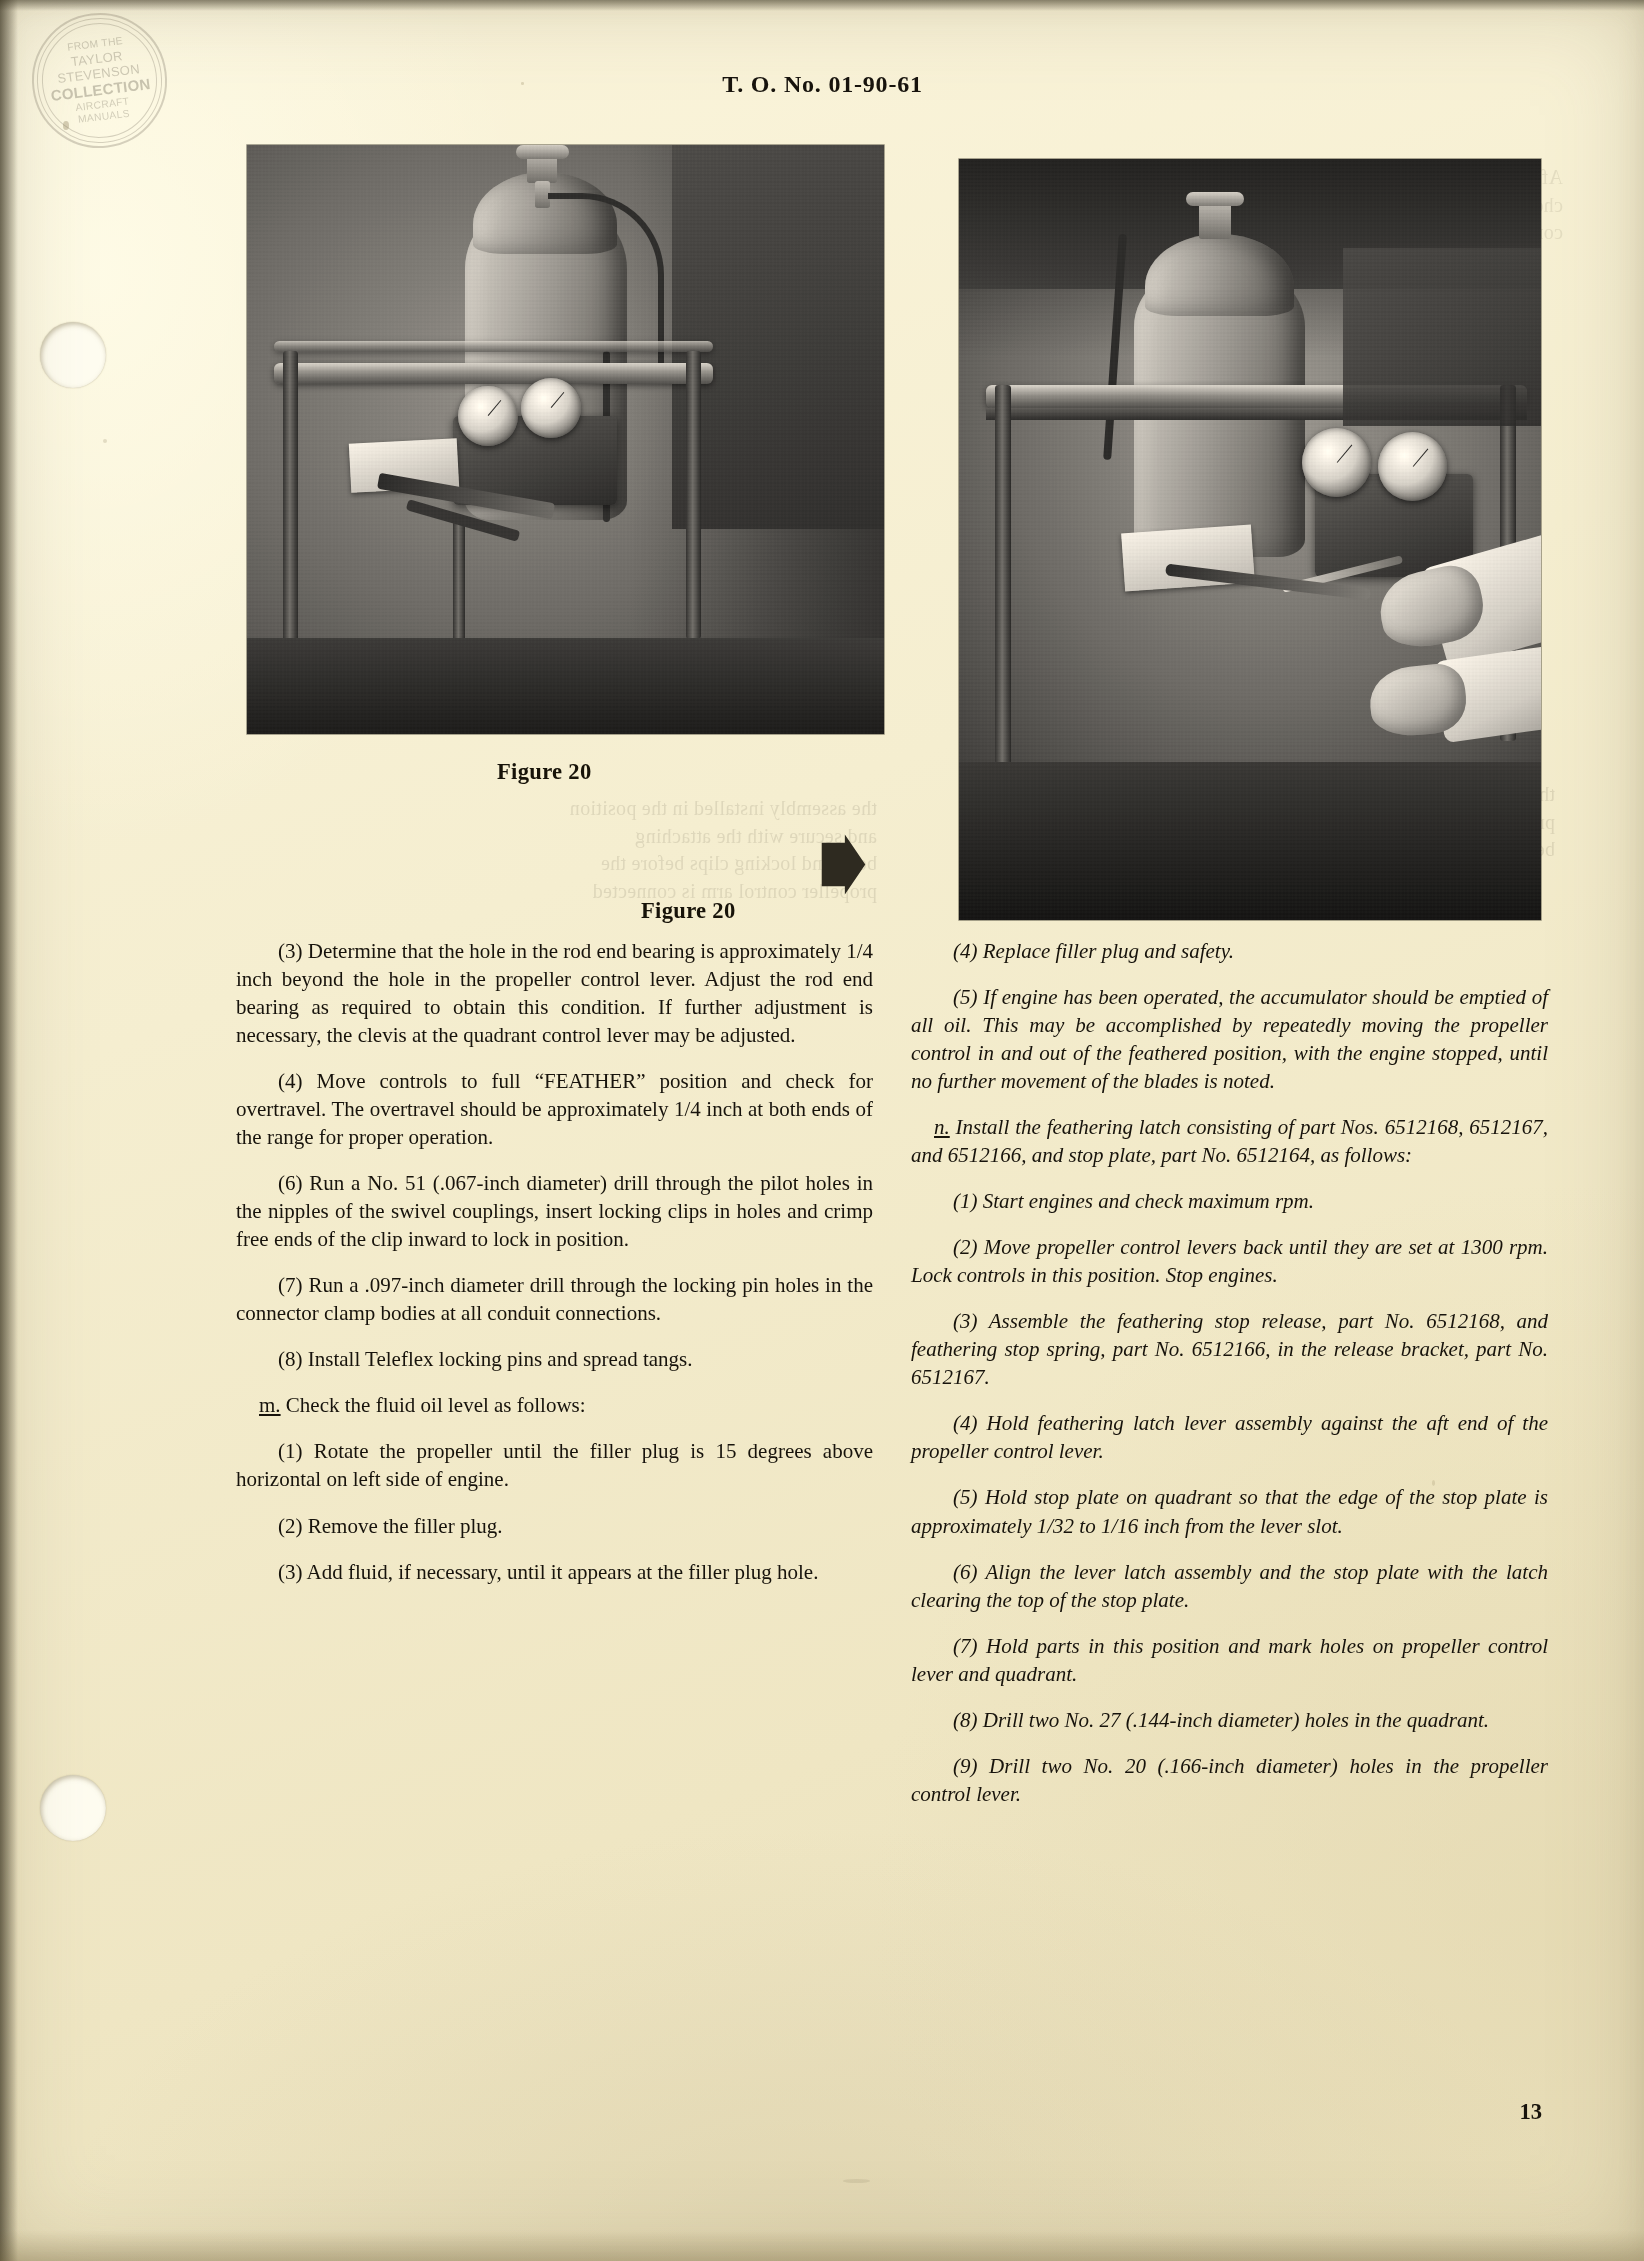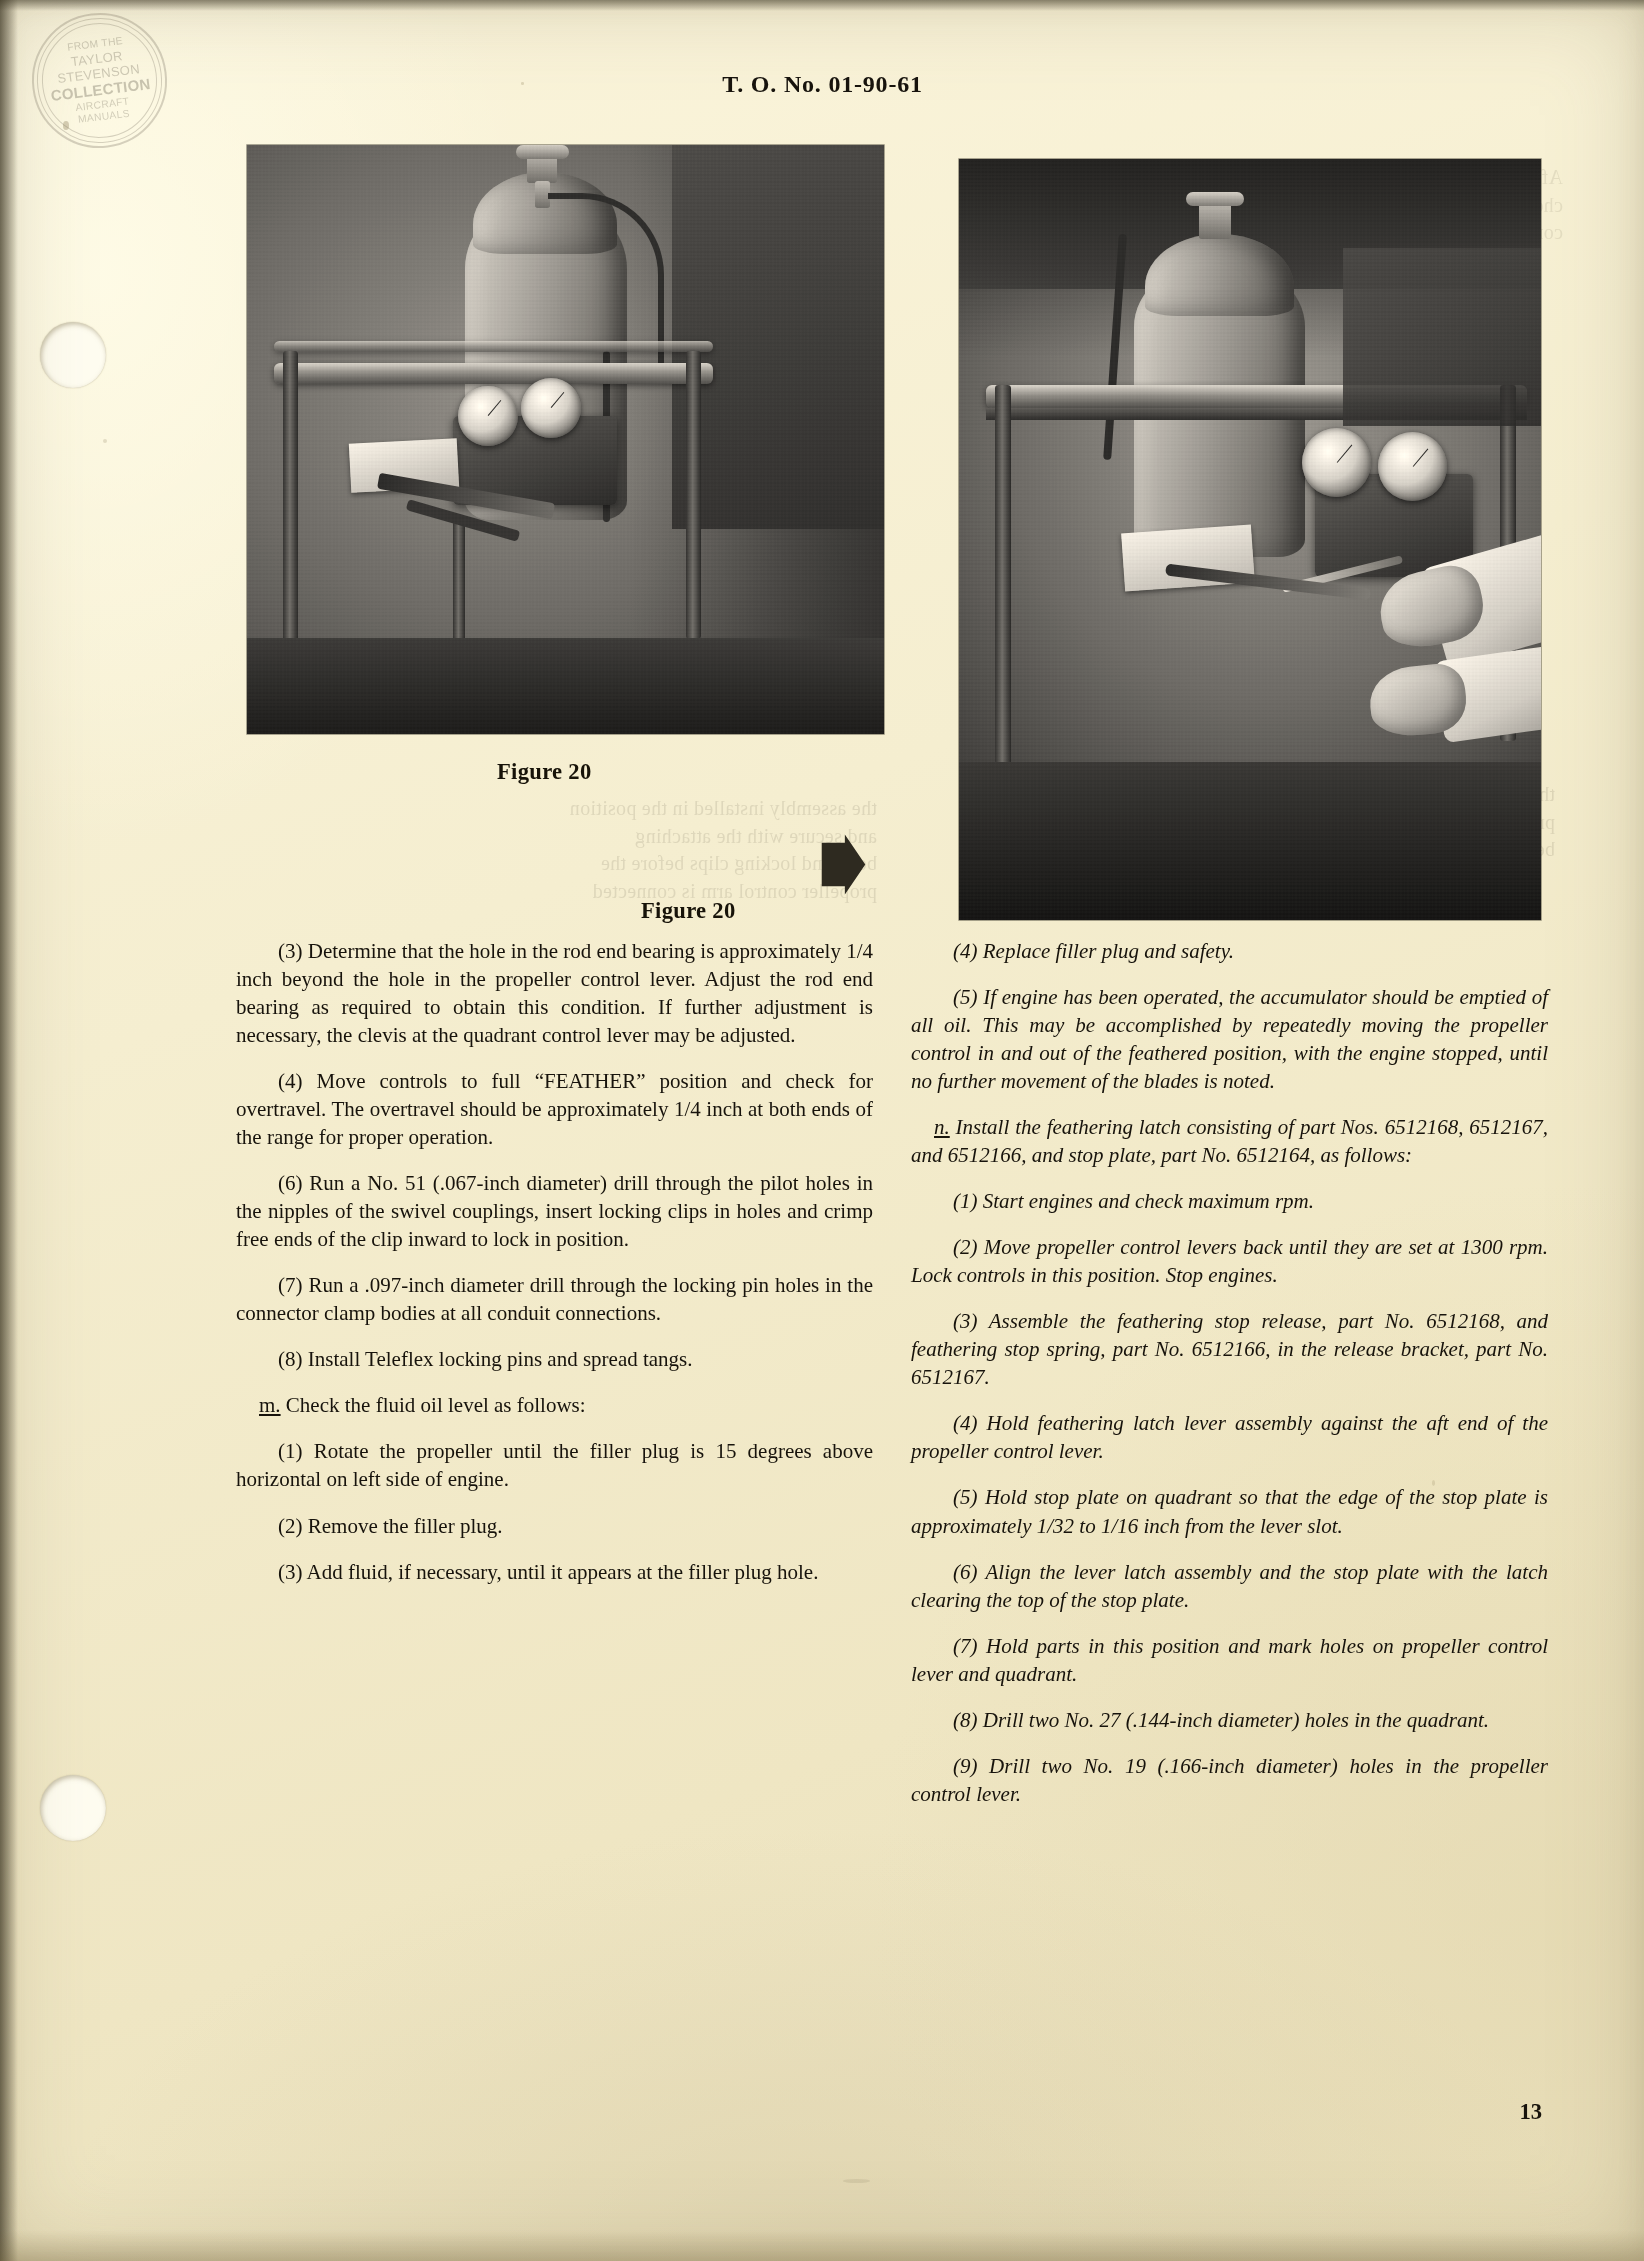--- a/index.html
+++ b/index.html
@@ -410,21 +410,21 @@
     <p>(5)  If engine has been operated, the accumulator should be emptied of all oil. This may be accomplished by repeatedly moving the propeller control in and out of the feathered position, with the engine stopped, until no further movement of the blades is noted.</p>
     <p class="lettered"><span class="uline">n.</span><span>  Install the feathering latch consisting of part Nos. 6512168, 6512167, and 6512166, and stop plate, part No. 6512164, as follows:</span></p>
     <p>(1)  Start engines and check maximum rpm.</p>
     <p>(2)  Move propeller control levers back until they are set at 1300 rpm.  Lock controls in this position. Stop engines.</p>
     <p>(3)  Assemble the feathering stop release, part No. 6512168, and feathering stop spring, part No. 6512166, in the release bracket, part No. 6512167.</p>
     <p>(4)  Hold feathering latch lever assembly against the aft end of the propeller control lever.</p>
     <p>(5)  Hold stop plate on quadrant so that the edge of the stop plate is approximately 1/32 to 1/16 inch from the lever slot.</p>
     <p>(6)  Align the lever latch assembly and the stop plate with the latch clearing the top of the stop plate.</p>
     <p>(7)  Hold parts in this position and mark holes on propeller control lever and quadrant.</p>
     <p>(8)  Drill two No. 27 (.144-inch diameter) holes in the quadrant.</p>
-    <p>(9)  Drill two No. 19 (.166-inch diameter) holes in the propeller control lever.</p>
+    <p>(9)  Drill two No. 20 (.166-inch diameter) holes in the propeller control lever.</p>
   </div>
 
   <div id="page-number">13</div>
 
   <div class="speck" style="left:63px;top:121px;width:6.2px;height:9px;"></div>
   <div class="speck" style="left:103px;top:439px;width:4.1px;height:4.1px;opacity:0.22;"></div>
   <div class="speck" style="left:843px;top:2179px;width:27px;height:4.1px;opacity:0.16;"></div>
   <div class="speck" style="left:1432px;top:1480px;width:3.4px;height:6.2px;opacity:0.2;"></div>
   <div class="speck" style="left:521px;top:82px;width:2.7px;height:2.7px;opacity:0.25;"></div>
 

